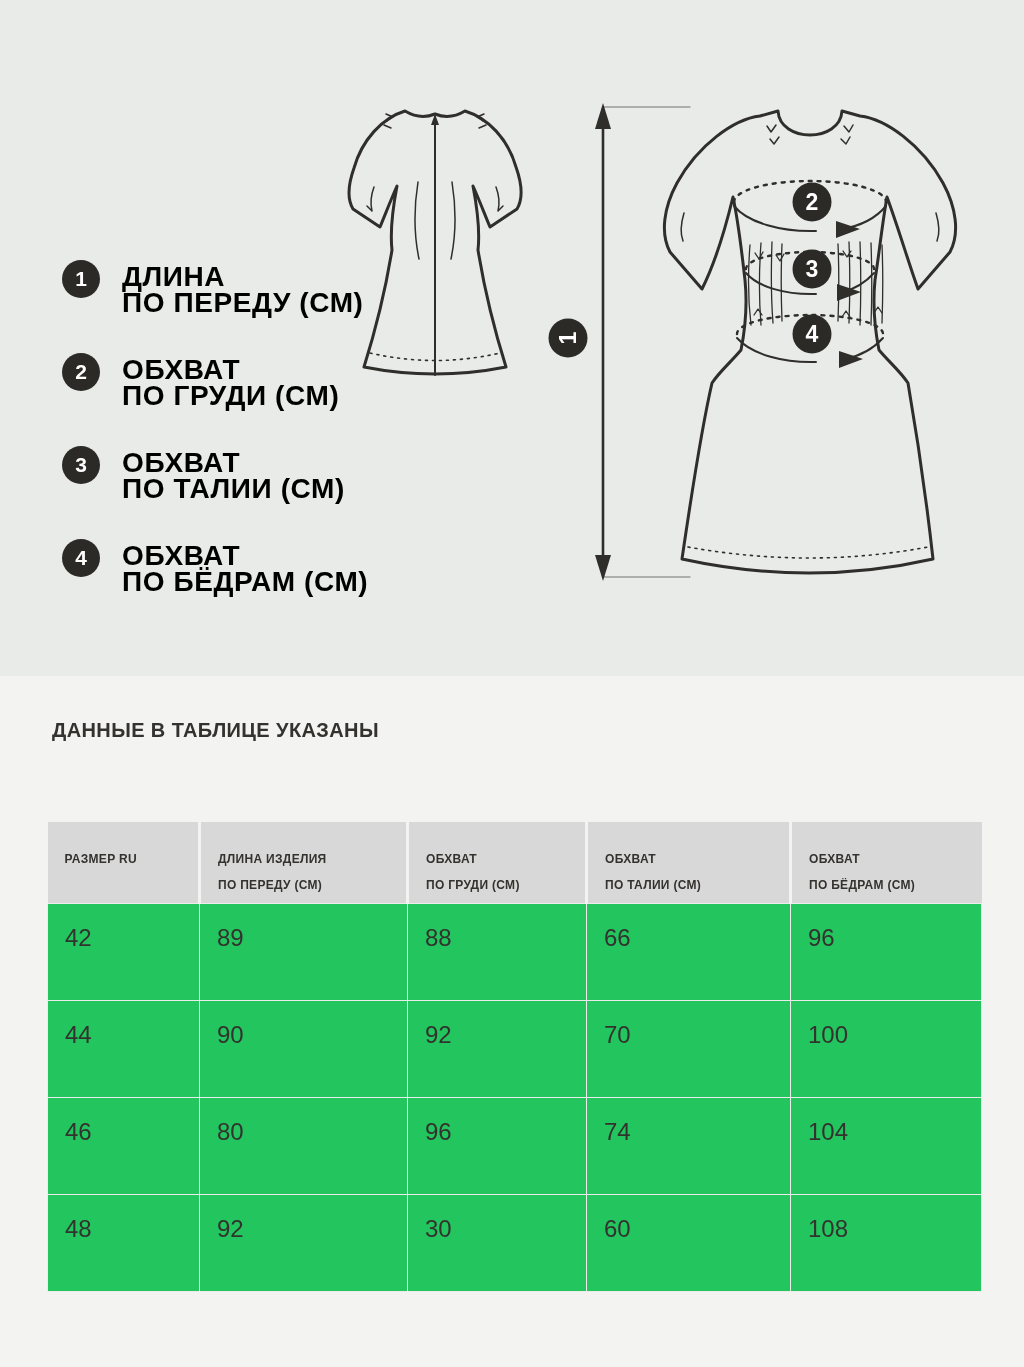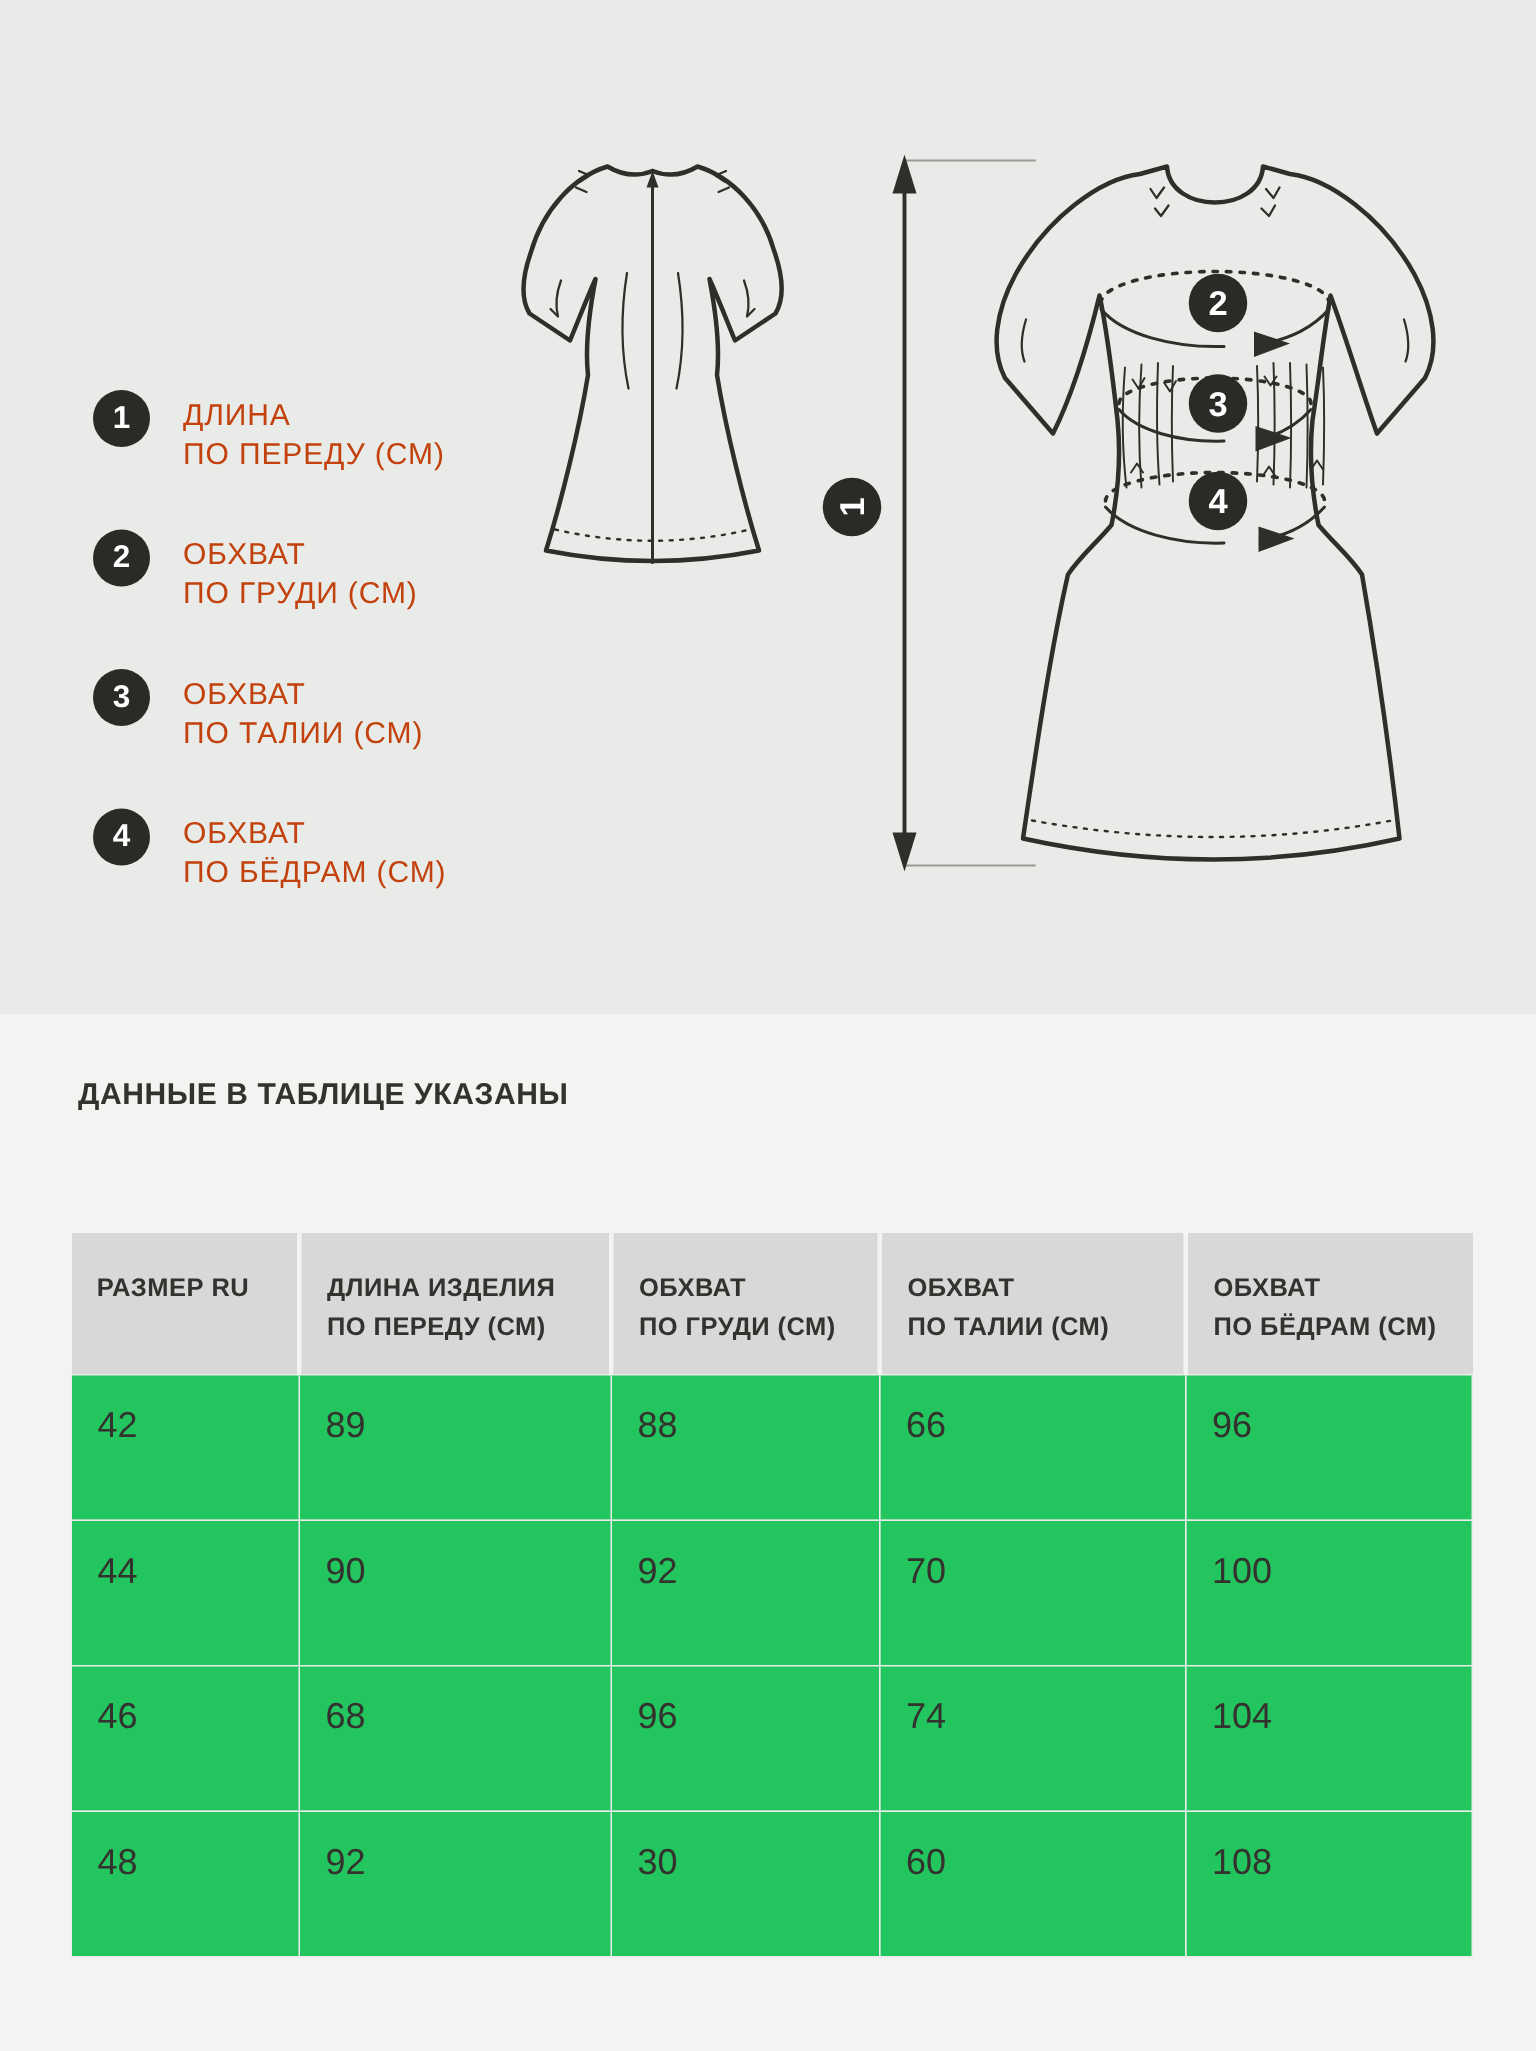--- a/index.html
+++ b/index.html
@@ -12,21 +12,21 @@
     position:absolute; left:0; top:0; width:1024px; height:676px;
     background:#e9ebe8;
   }
   .legend { position:absolute; left:62px; top:260px; }
   .legend-item { display:flex; align-items:flex-start; gap:22px; margin-bottom:37px; }
   .legend-badge {
     width:38px; height:38px; border-radius:50%; background:#2b2a27; color:#ffffff;
     font-size:21px; font-weight:700; display:flex; align-items:center; justify-content:center;
     flex:0 0 auto;
   }
-  .legend-text { font-size:20px; font-weight:400; letter-spacing:0.6px; line-height:26px; color:#c2410c; padding-top:4px; }
+  .legend-text { font-size:28px; font-weight:700; letter-spacing:0.6px; line-height:26px; color:#000000; padding-top:4px; }
   .legend-text span { display:block; }
   .diagram-svg { position:absolute; left:330px; top:95px; }
   .diagram-svg path, .diagram-svg line { stroke:#2f2e2b; fill:none; stroke-linecap:round; stroke-linejoin:round; }
   .diagram-svg .fill-garment { fill:#e9ebe8; stroke-width:3; }
   .diagram-svg .w2 { stroke-width:2; }
   .diagram-svg .w15 { stroke-width:1.5; }
   .diagram-svg .w13 { stroke-width:1.3; }
   .diagram-svg .dash { stroke-width:2.4; stroke-dasharray:3 6; }
   .diagram-svg .meas { stroke-width:2.6; }
   .diagram-svg .ext { stroke:#9a9a97; stroke-width:1.3; }
@@ -39,22 +39,22 @@
     background:#f3f3f1;
   }
   .note { position:absolute; left:52px; top:40px; font-size:20px; font-weight:700; letter-spacing:0.4px; line-height:29px; color:#33322e;text-align:center; }
   .note span { display:block; }
   .size-table {
     position:absolute; left:47px; top:146px; width:934px;
     border-collapse:collapse; table-layout:fixed;
   }
   .size-table th {
     background:#d8d8d8; text-align:left; vertical-align:top;
-    padding:24px 12px 0 17px; height:94px; box-sizing:border-box;
-    font-size:17px; font-weight:700; letter-spacing:0.3px; line-height:26px; color:#33322e;
+    padding:24px 12px 0 17px; height:81px; box-sizing:border-box;
+    font-size:12px; font-weight:700; letter-spacing:0.3px; line-height:26px; color:#33322e;
     border-right:3px solid #f3f3f1;
   }
   .size-table th:last-child { border-right:none; }
   .size-table th span { display:block; }
   .size-table td {
     background:#22c55e; vertical-align:top;
     padding:20px 12px 0 17px; height:97px; box-sizing:border-box;
     font-size:24px; font-weight:400; color:#33322e;
     border:1px solid #ececea;
   }
@@ -267,21 +267,21 @@
         </tr>
         <tr>
           <td>44</td>
           <td>90</td>
           <td>92</td>
           <td>70</td>
           <td>100</td>
         </tr>
         <tr>
           <td>46</td>
-          <td>68</td>
+          <td>80</td>
           <td>96</td>
           <td>74</td>
           <td>104</td>
         </tr>
         <tr>
           <td>48</td>
           <td>92</td>
           <td>30</td>
           <td>60</td>
           <td>108</td>

